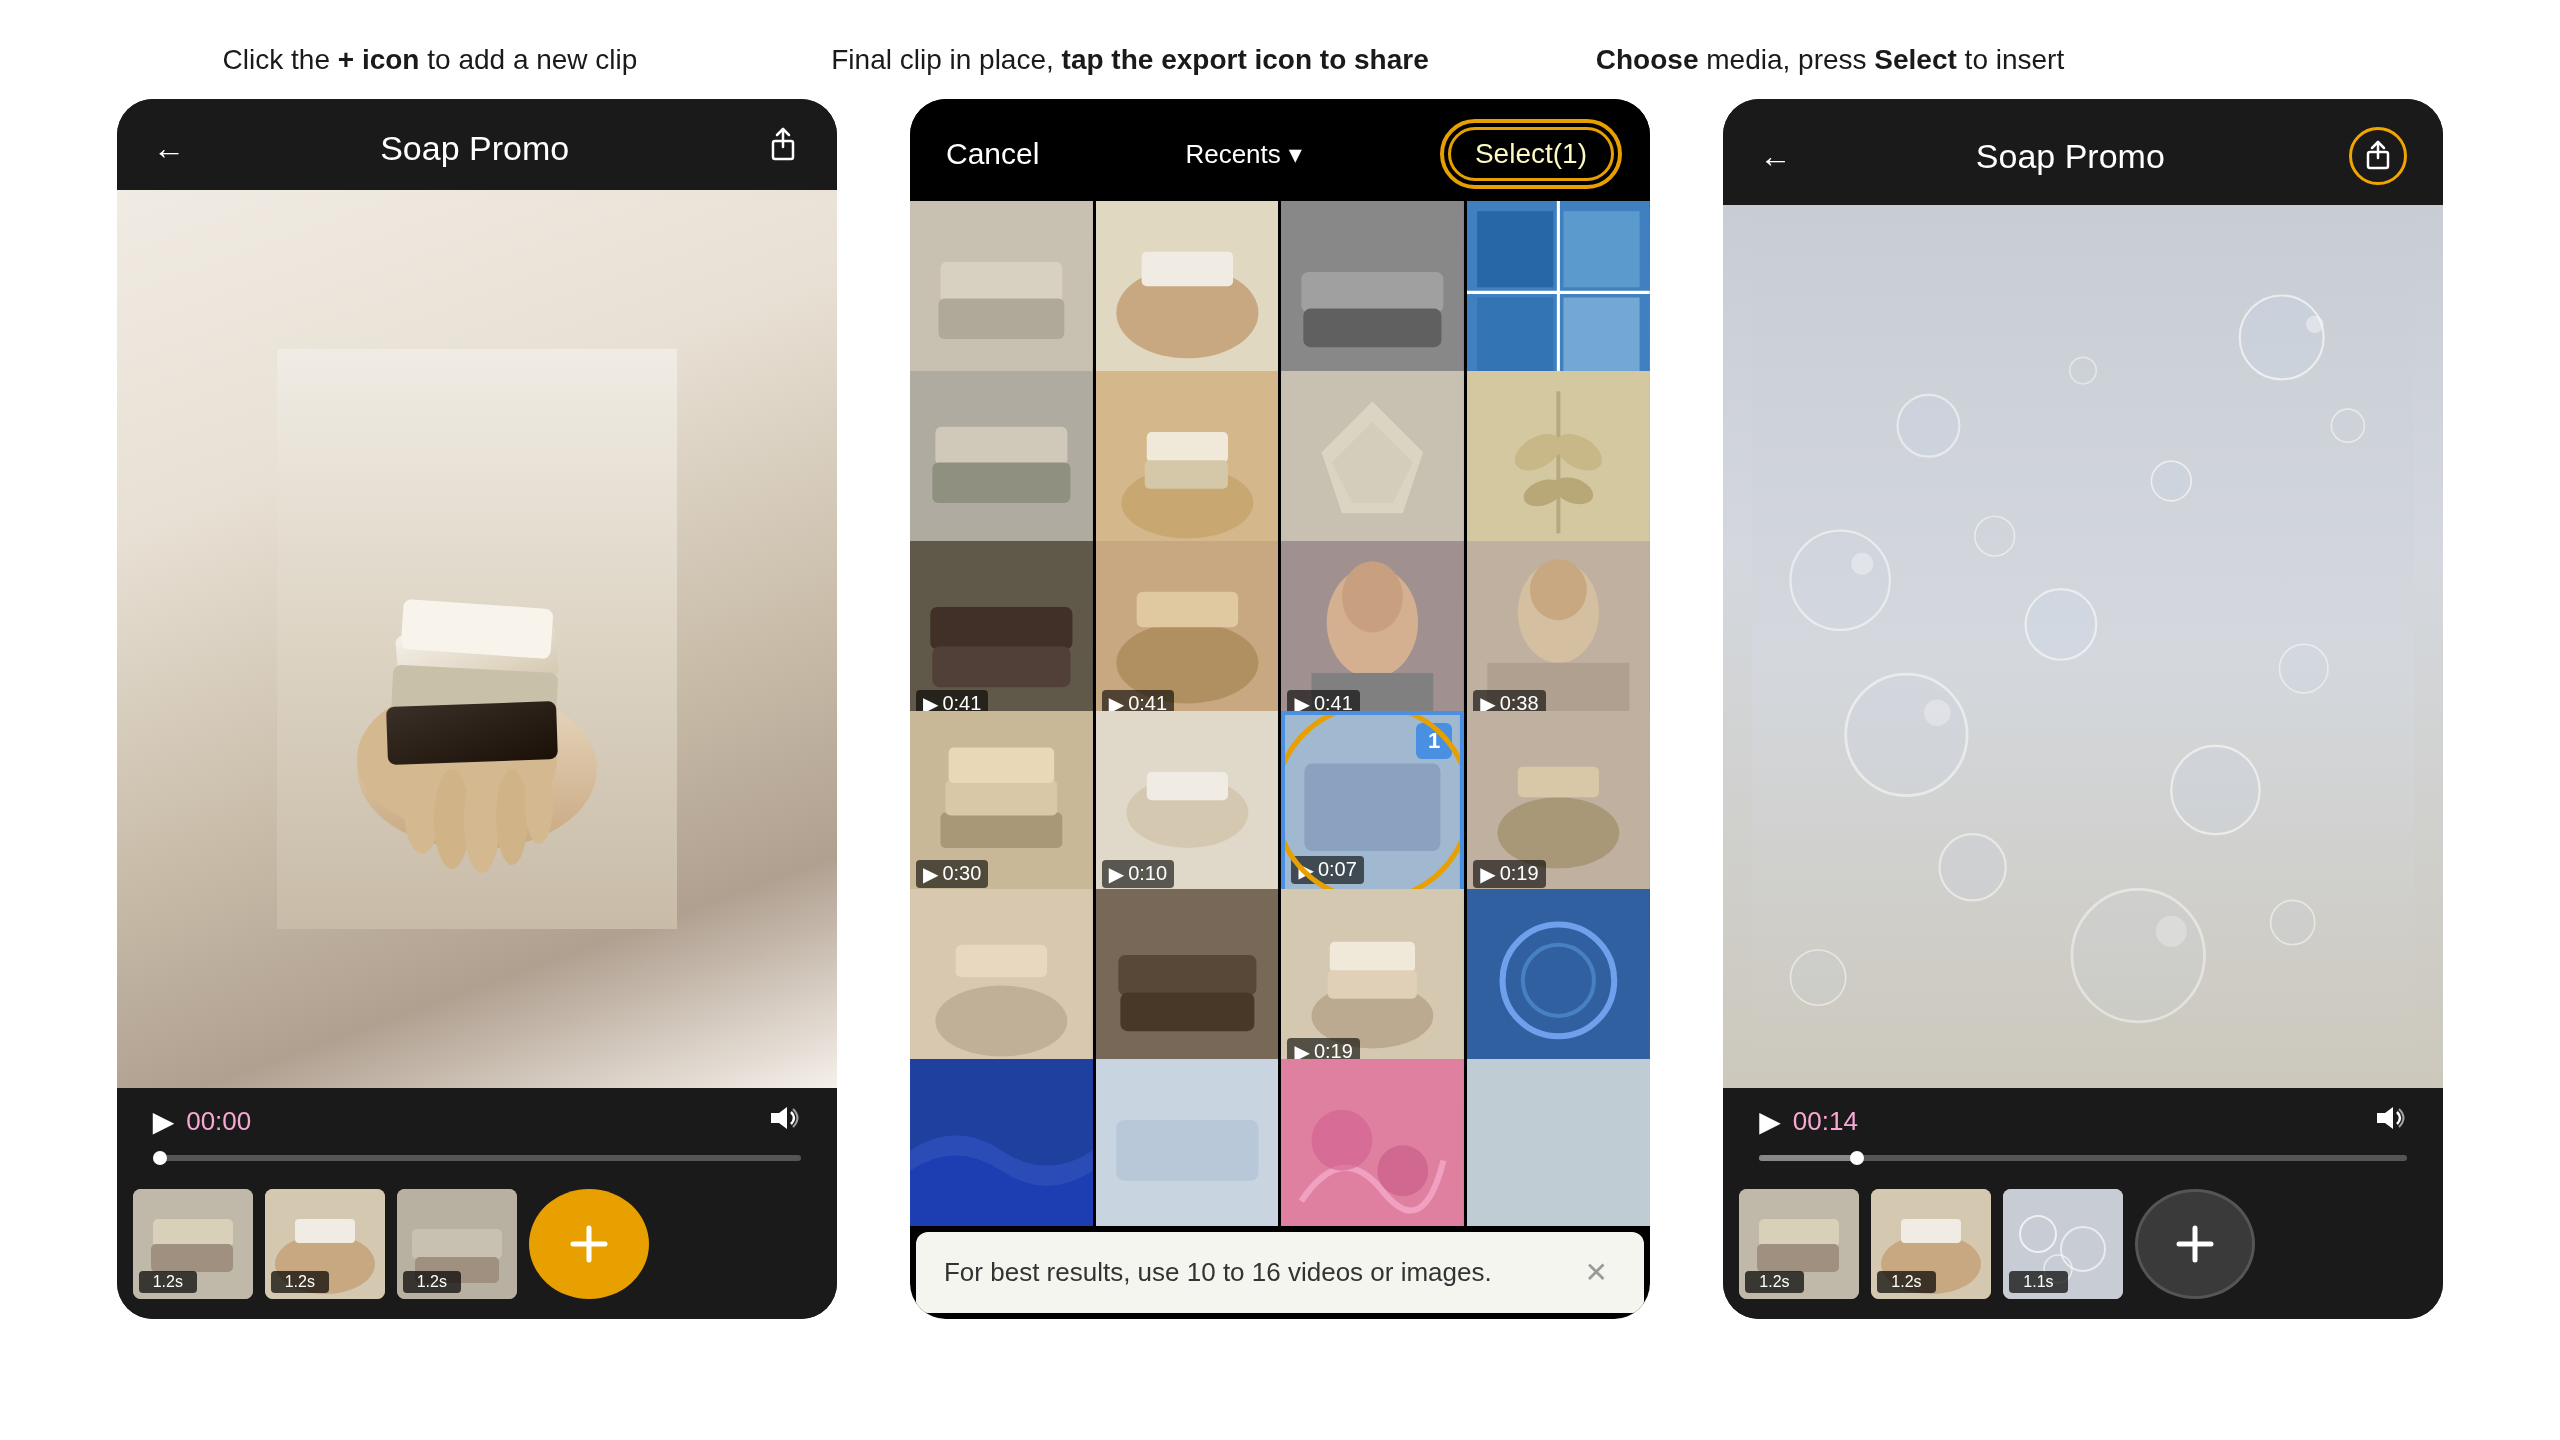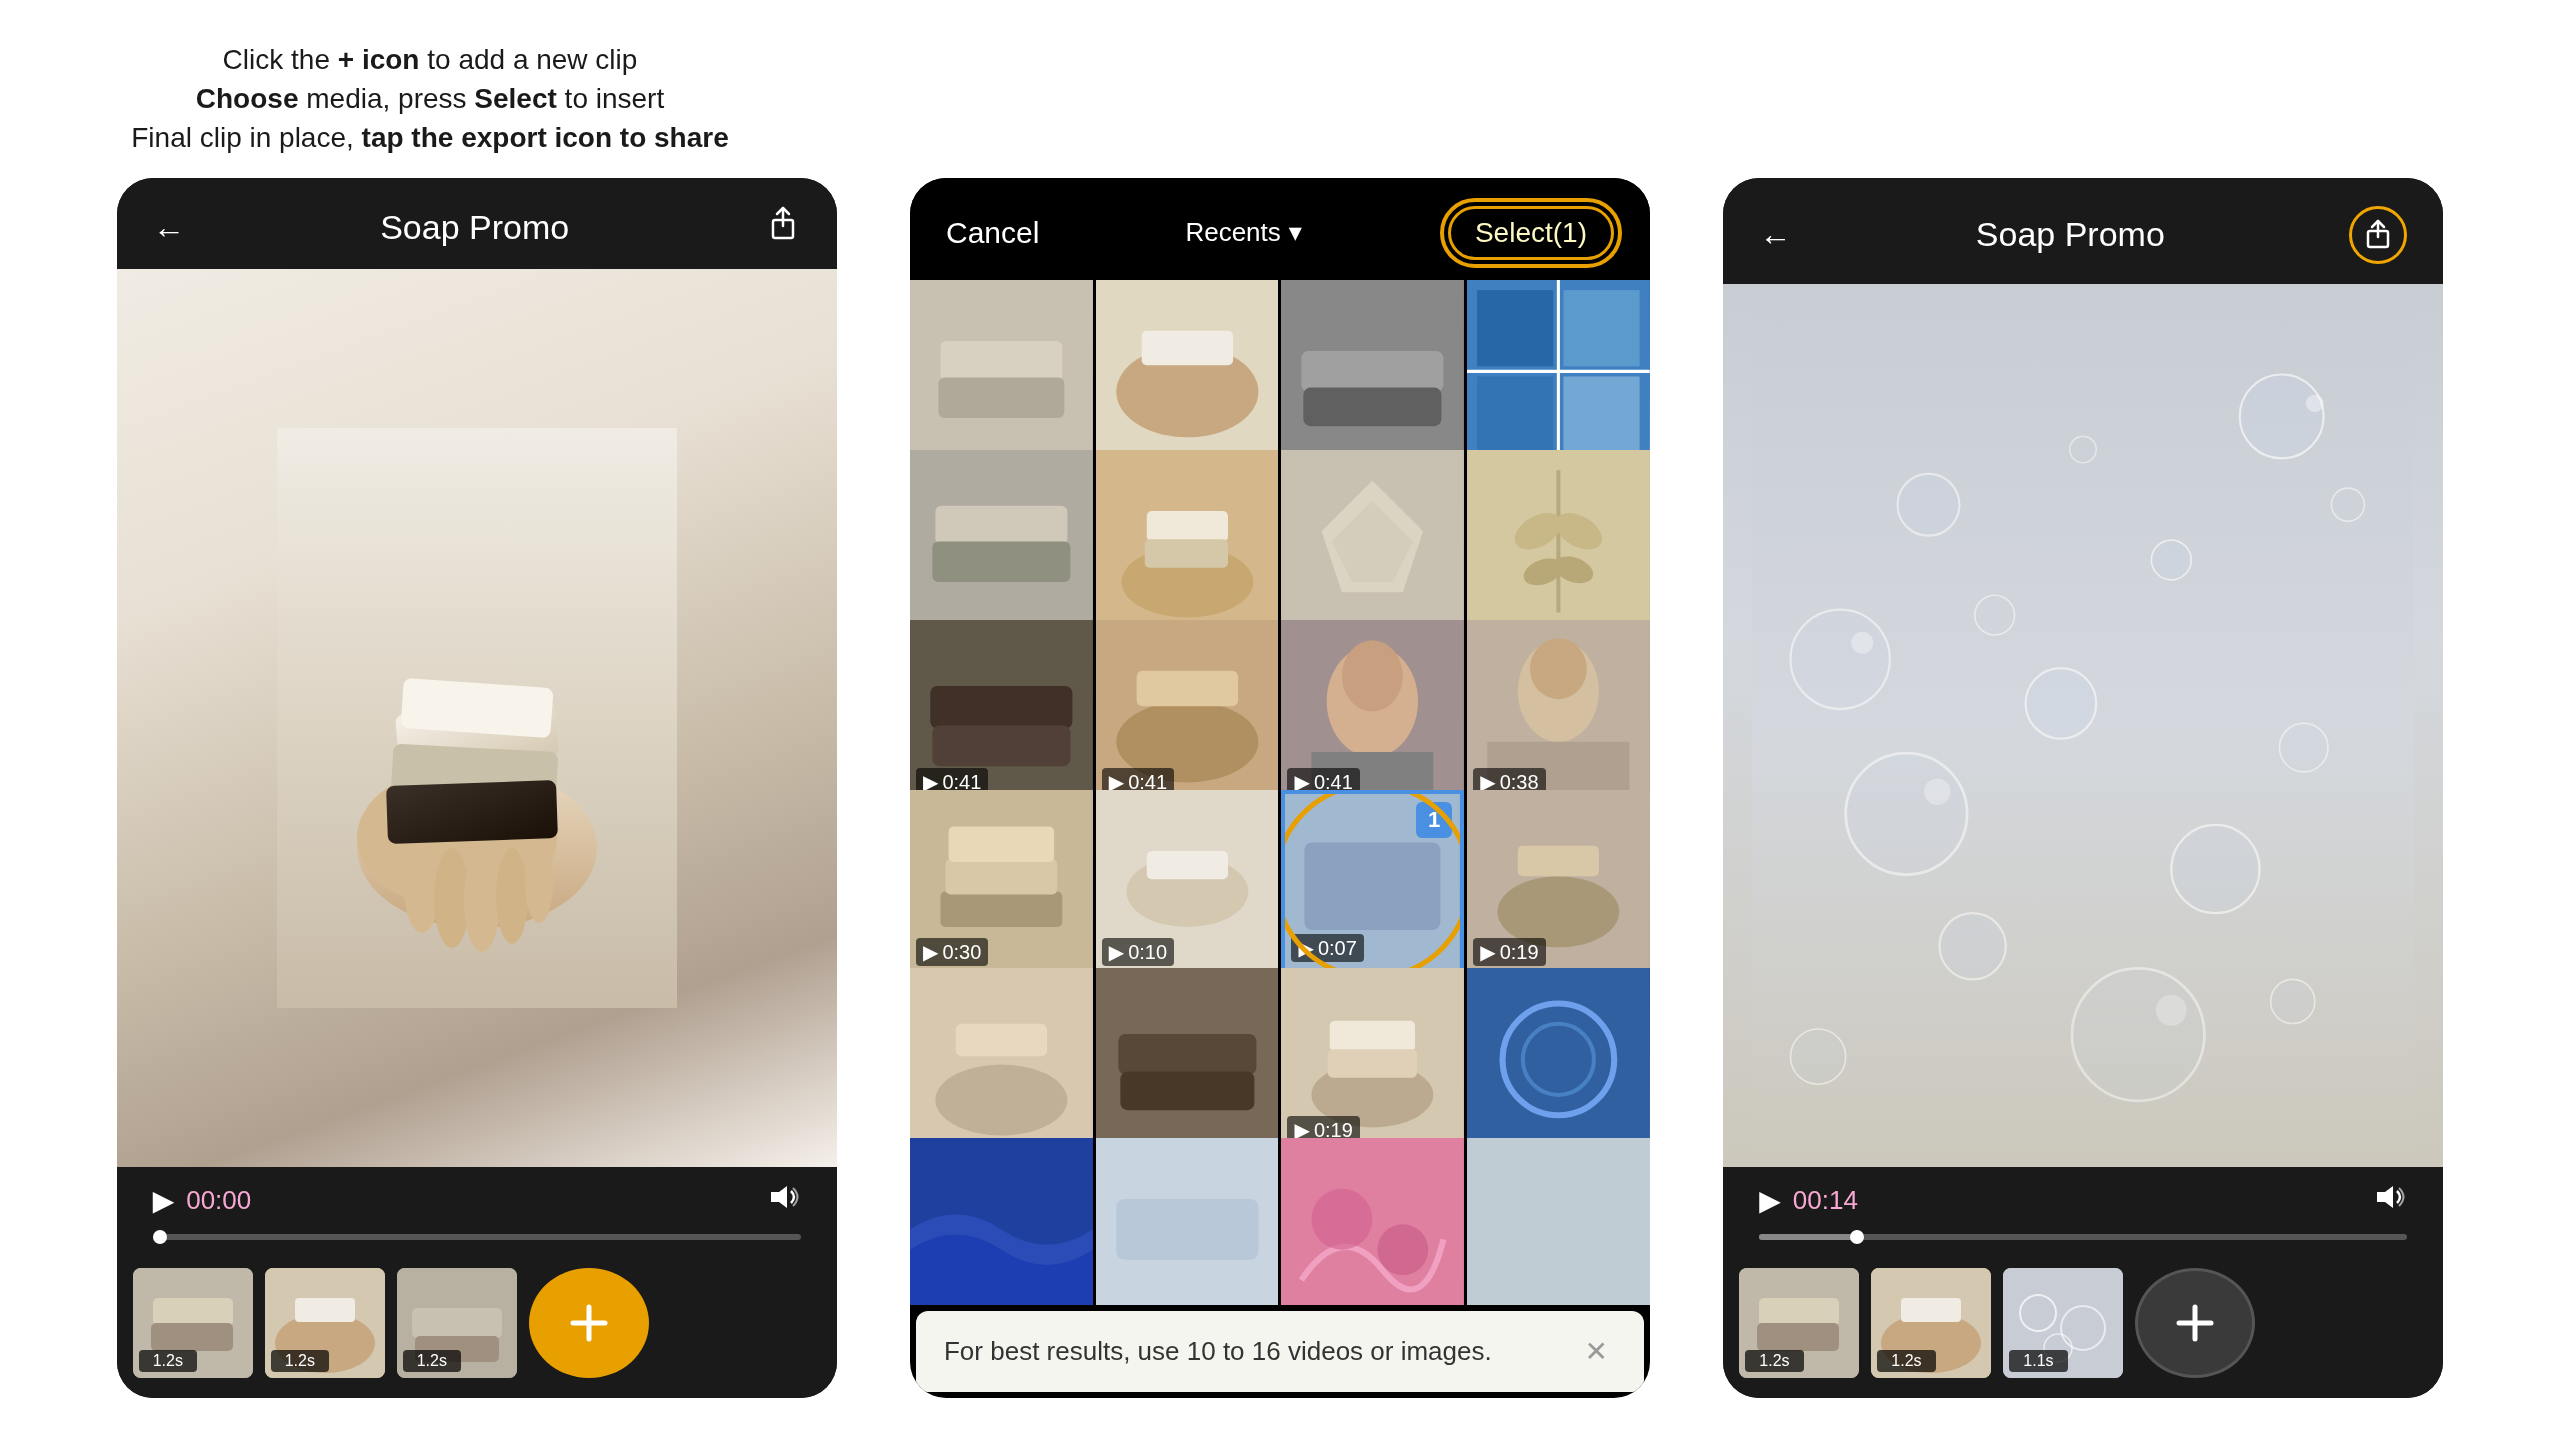--- a/index.html
+++ b/index.html
@@ -11,21 +11,20 @@
       display: flex;
       flex-direction: column;
       align-items: center;
       justify-content: flex-start;
       padding: 0;
       overflow: hidden;
     }
 
     .instruction-row {
       display: flex;
-      flex-direction: column;
       width: 100%;
       justify-content: flex-start;
       padding: 40px 80px 20px 80px;
     }
 
     .instruction-text {
       font-size: 28px;
       color: #1a1a1a;
       text-align: center;
       width: 700px;
@@ -400,24 +399,24 @@
     }
   </style>
 </head>
 <body>
 
 <div class="instruction-row">
   <div class="instruction-text">
     Click the <strong>+ icon</strong> to add a new clip
   </div>
   <div class="instruction-text">
-    <strong>Choose</strong> media, press <strong>Select</strong> to insert
+    Final clip in place, <strong>tap the export icon to share</strong>
   </div>
   <div class="instruction-text">
-    Final clip in place, <strong>tap the export icon to share</strong>
+    <strong>Choose</strong> media, press <strong>Select</strong> to insert
   </div>
 </div>
 
 <div class="panels-row">
 
   <div class="phone-panel">
     <div class="phone-header">
       <span class="back-btn">←</span>
       <span class="phone-header-title">Soap Promo</span>
       <span class="export-btn-plain">

